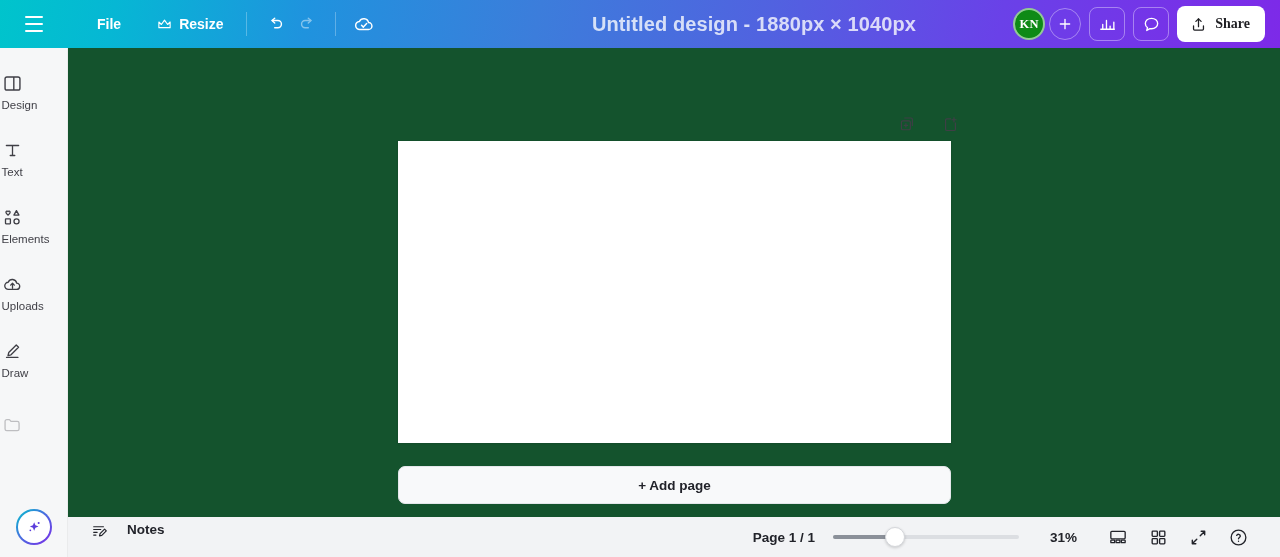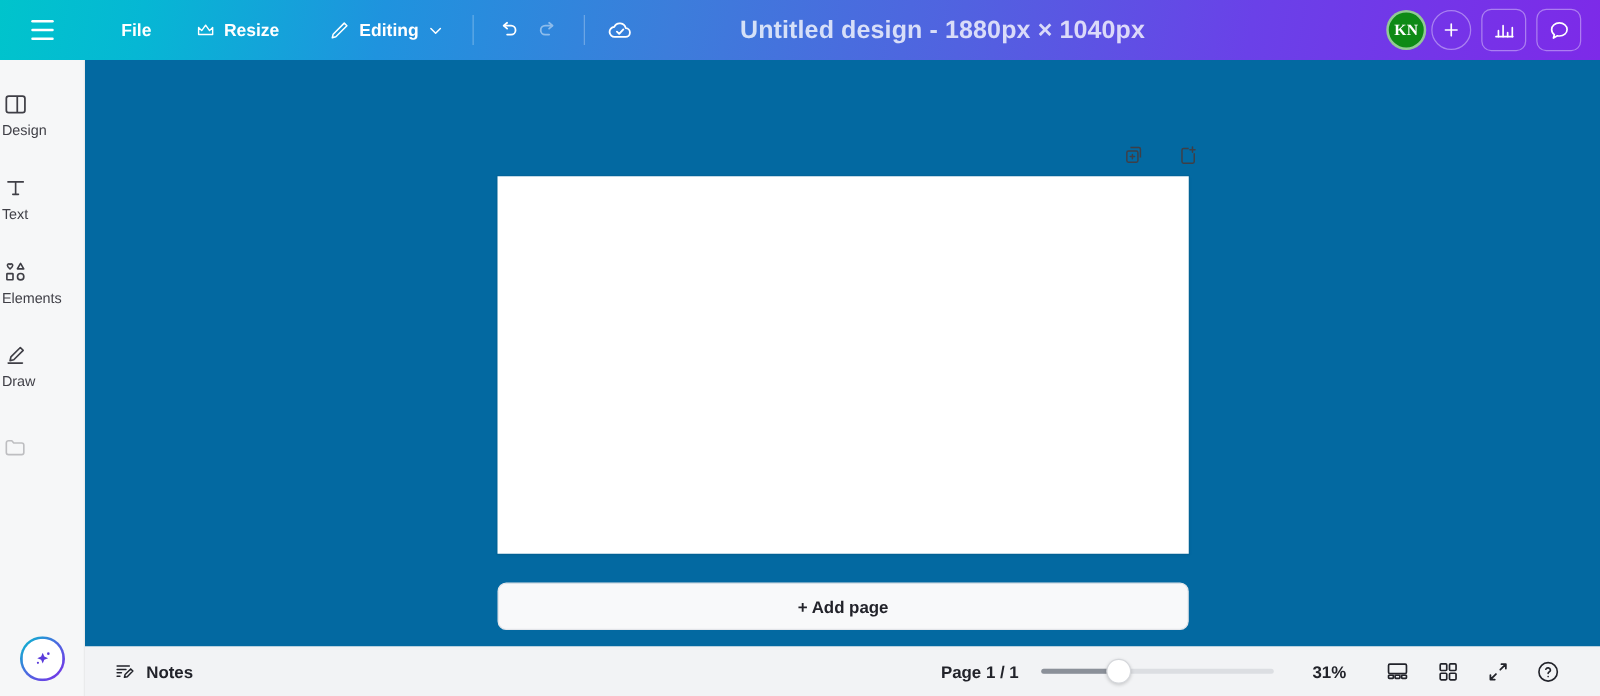--- a/index.html
+++ b/index.html
@@ -119,21 +119,21 @@
     background-origin: border-box;
     background-clip: padding-box, border-box;
     display: flex; align-items: center; justify-content: center;
     cursor: pointer;
   }
 
   
   .workspace {
     position: absolute; top: 48px; left: 68px;
     width: 1212px; height: 509px;
-    background: #0369a1;
+    background: #14532d;
   }
   .page-tools {
     position: absolute; top: 62px; left: 825px;
     display: flex; gap: 15px; align-items: center;
   }
   .page-tools .icon-btn { width: 28px; height: 28px; }
   .canvas {
     position: absolute; top: 93px; left: 330px;
     width: 553px; height: 302px;
     background: #fff;
@@ -150,21 +150,21 @@
   }
 
   
   .bottombar {
     position: absolute; bottom: 0; left: 68px;
     width: 1212px; height: 40px;
     display: flex; align-items: center;
     background: #f2f3f5;
   }
   .notes-btn {
-    display: flex; align-items: center; gap: 8px;
+    display: flex; gap: 18px;
     height: 30px; padding: 0 9px; border-radius: 6px;
     margin-left: 14px; cursor: pointer;
     font-size: 13.5px; font-weight: bold; color: #22232a;
   }
   .bb-right {
     margin-left: auto; display: flex; align-items: center;
     padding-right: 27px; gap: 0;
   }
   .page-count {
     font-size: 13.5px; font-weight: bold; color: #22232a;
@@ -217,33 +217,20 @@
 
       <div class="tb-item resize">
         <span>
           <svg width="15" height="15" viewBox="0 0 24 24" fill="none" stroke="#fff" stroke-width="1.8" stroke-linejoin="round">
             <path d="M3 8l4 4 5-7 5 7 4-4v9H3z"></path>
           </svg>
         </span>
         <span>Resize</span>
       </div>
 
-      <div class="tb-item editing">
-        <span>
-          <svg width="17" height="17" viewBox="0 0 24 24" fill="none" stroke="#fff" stroke-width="1.7" stroke-linecap="round" stroke-linejoin="round">
-            <path d="M17.5 3.5l3 3L8 19l-4 1 1-4z"></path>
-          </svg>
-        </span>
-        <span>Editing</span>
-        <span>
-          <svg width="13" height="13" viewBox="0 0 24 24" fill="none" stroke="#fff" stroke-width="2.2" stroke-linecap="round" stroke-linejoin="round">
-            <path d="M5 9l7 7 7-7"></path>
-          </svg>
-        </span>
-      </div>
 
       <div class="divider-v"></div>
 
       <div class="icon-btn">
         <span>
           <svg width="19" height="19" viewBox="0 0 24 24" fill="none" stroke="#fff" stroke-width="1.8" stroke-linecap="round" stroke-linejoin="round">
             <path d="M8 7H15a4.5 4.5 0 010 9h-4"></path>
               <path d="M11 4L7.5 7 11 10"></path>
           </svg>
         </span>
@@ -297,20 +284,30 @@
       </div>
 
       <div class="ghost-btn">
         <span>
           <svg width="19" height="19" viewBox="0 0 24 24" fill="none" stroke="#fff" stroke-width="1.7" stroke-linejoin="round">
             <path d="M12 4.2c4.4 0 7.8 2.9 7.8 6.6s-3.4 6.6-7.8 6.6c-.7 0-1.4-.1-2-.2l-4 2.3.9-3.5a6.4 6.4 0 01-2.7-5.2C4.2 7.1 7.6 4.2 12 4.2z"></path>
           </svg>
         </span>
       </div>
 
+      <div class="share-btn">
+        <span>
+          <svg width="17" height="17" viewBox="0 0 24 24" fill="none" stroke="#1f1f23" stroke-width="1.8" stroke-linecap="round" stroke-linejoin="round">
+            <path d="M12 15V4"></path>
+              <path d="M8.3 7.6L12 4l3.7 3.6"></path>
+            <path d="M5 14v4.5a1.5 1.5 0 001.5 1.5h11a1.5 1.5 0 001.5-1.5V14"></path>
+          </svg>
+        </span>
+        <span>Share</span>
+      </div>
     </div>
   </div>
 
   <div class="sidebar">
 
     <div class="side-item">
       <span>
         <svg width="21" height="21" viewBox="0 0 24 24" fill="none" stroke="#3f3f46" stroke-width="1.6" stroke-linejoin="round">
           <rect x="3.5" y="4.5" width="17" height="15" rx="2.2"></rect>
             <path d="M13.5 4.5v15"></path>
@@ -334,20 +331,29 @@
           <path d="M6.9 5.1c-.9-.9-2.4-.3-2.4 1 0 1.2 1.7 2.6 2.4 3.2.7-.6 2.4-2 2.4-3.2 0-1.3-1.5-1.9-2.4-1z"></path>
           <path d="M16.5 4.2l2.9 5h-5.8z"></path>
           <rect x="4" y="13.6" width="5.6" height="5.6" rx=".5"></rect>
           <circle cx="16.6" cy="16.4" r="2.9"></circle>
         </svg>
       </span>
       <span class="lbl">Elements</span>
     </div>
 
 
+    <div class="side-item">
+      <span>
+        <svg width="21" height="21" viewBox="0 0 24 24" fill="none" stroke="#3f3f46" stroke-width="1.5" stroke-linecap="round" stroke-linejoin="round">
+          <path d="M7.4 17.6h9.1a3.6 3.6 0 00.3-7.2 5.1 5.1 0 00-9.7-1 3.3 3.3 0 00.3 8.2z"></path>
+          <path d="M12 16.4v-5.6M9.9 12.7L12 10.6l2.1 2.1"></path>
+        </svg>
+      </span>
+      <span class="lbl">Uploads</span>
+    </div>
 
     <div class="side-item">
       <span>
         <svg width="21" height="21" viewBox="0 0 24 24" fill="none" stroke="#3f3f46" stroke-width="1.5" stroke-linecap="round" stroke-linejoin="round">
           <path d="M16.3 4.6l2.6 2.6-8.6 8.6-3.4.8.8-3.4z"></path>
           <path d="M5.2 18.8h13"></path>
         </svg>
       </span>
       <span class="lbl">Draw</span>
     </div>

